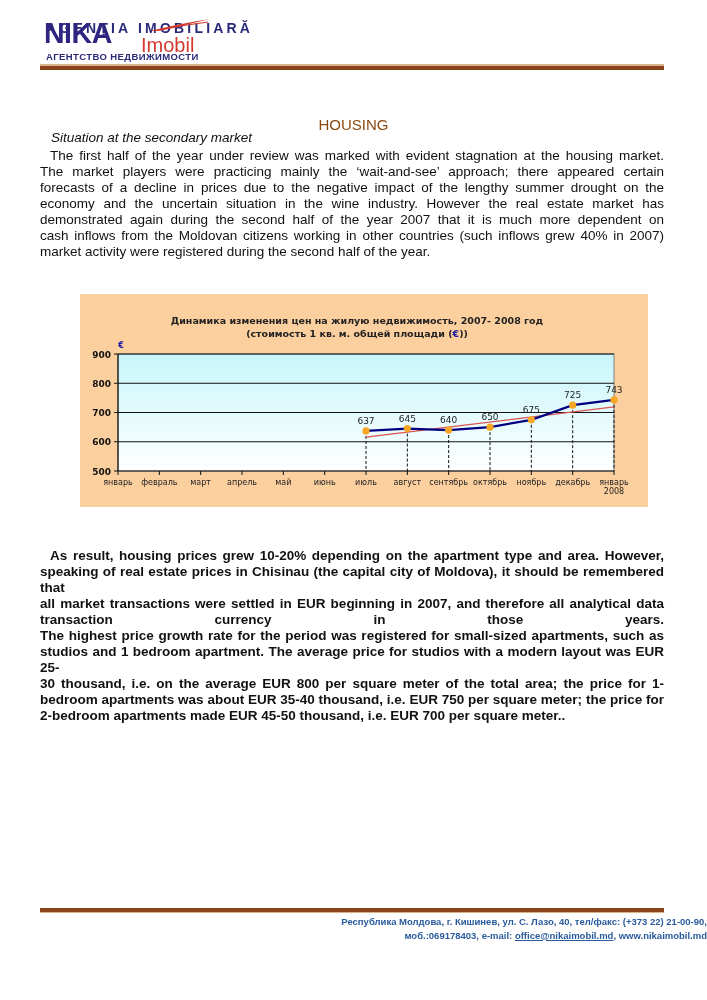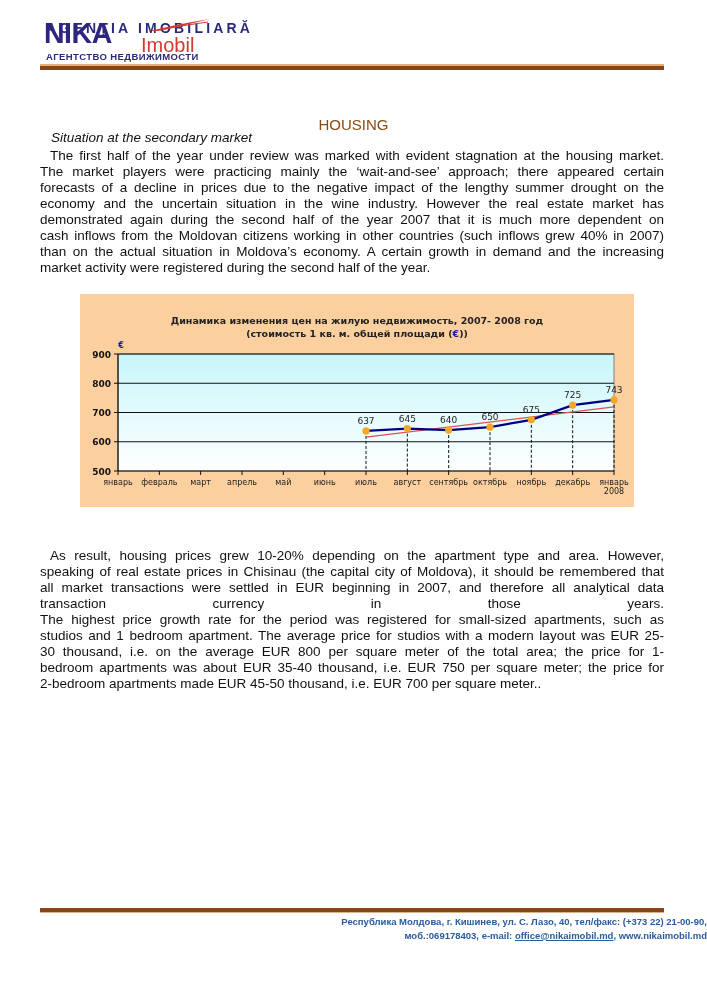--- a/index.html
+++ b/index.html
@@ -16,21 +16,21 @@
   .hrule { position:absolute; left:40px; width:624px; }
   .hrule .thin { height:2px; background:#d9b28a; }
   .hrule .thick { height:4px; background:#8b4419; }
 
   .title { position:absolute; left:0; width:707px; top:116px; text-align:center; font-size:15px; color:#8b4a12; }
   .subtitle { position:absolute; left:51px; top:130px; font-size:13.5px; font-style:italic; }
   .para { position:absolute; left:40px; width:624px; font-size:13.5px; line-height:16px; text-align:justify; }
   .para .line { display:block; text-align:justify; text-align-last:justify; }
 
   
-  .chart-box { position:absolute; left:80px; top:294px; width:554px; height:213px; background:#fccf9f; }
+  .chart-box { position:absolute; left:80px; top:294px; width:554px; height:213px; background:#fccf9f;padding-left:14px; }
   .chart-svg { position:absolute; left:0; top:0; }
 
   .footer { position:absolute; left:0; width:707px; top:915px; text-align:right; font-size:9.5px; color:#2a5b9c; line-height:14px; font-weight:bold; }
   .footer a { color:#2a5b9c; text-decoration:underline; }
 </style>
 </head>
 <body>
 
 <div class="logo">
   <div class="logo-top">AGENȚIA IMOBILIARĂ</div>
@@ -51,21 +51,20 @@
 <div class="title">HOUSING</div>
 <div class="subtitle">Situation at the secondary market</div>
 
 <div class="para" style="top:148px;">
   <span class="line" style="text-indent:10px;">The first half of the year under review was marked with evident stagnation at the housing market.</span>
   <span class="line">The market players were practicing mainly the ‘wait-and-see’ approach; there appeared certain</span>
   <span class="line">forecasts of a decline in prices due to the negative impact of the lengthy summer drought on the</span>
   <span class="line">economy and the uncertain situation in the wine industry. However the real estate market has</span>
   <span class="line">demonstrated again during the second half of the year 2007 that it is much more dependent on</span>
   <span class="line">cash inflows from the Moldovan citizens working in other countries (such inflows grew 40% in 2007)</span>
-  <span class="line">than on the actual situation in Moldova’s economy. A certain growth in demand and the increasing</span>
   <span class="line" style="text-align-last:left;">market activity were registered during the second half of the year.</span>
 </div>
 
 <div class="chart-box">
   <svg class="chart-svg" id="chart" width="554" height="213">
     <defs>
       <linearGradient id="plotGrad" x1="0" y1="0" x2="0" y2="1">
         <stop offset="0" stop-color="#c8f6fa"></stop>
         <stop offset="1" stop-color="#ffffff"></stop>
       </linearGradient>
@@ -138,21 +137,21 @@
         <circle cx="451.3333333333333" cy="125.8125" r="3.6" fill="#f5a623"></circle>
         <text x="451.3333333333333" y="118.8125" text-anchor="middle" font-family="DejaVu Sans, sans-serif" font-size="9" fill="#222">675</text>
         <circle cx="492.6666666666667" cy="111.1875" r="3.6" fill="#f5a623"></circle>
         <text x="492.6666666666667" y="104.1875" text-anchor="middle" font-family="DejaVu Sans, sans-serif" font-size="9" fill="#222">725</text>
         <circle cx="534" cy="105.9225" r="3.6" fill="#f5a623"></circle>
         <text x="534" y="98.9225" text-anchor="middle" font-family="DejaVu Sans, sans-serif" font-size="9" fill="#222">743</text>
       </g>
   </svg>
 </div>
 
-<div class="para" style="top:548px;">
+<div class="para" style="top:548px;font-weight:bold;">
   <span class="line" style="text-indent:10px;">As result, housing prices grew 10-20% depending on the apartment type and area. However,</span>
   <span class="line">speaking of real estate prices in Chisinau (the capital city of Moldova), it should be remembered that</span>
   <span class="line">all market transactions were settled in EUR beginning in 2007, and therefore all analytical data</span>
   <span class="line" style="word-spacing:0;">transaction                    currency                    in                    those                    years.</span>
   <span class="line">The highest price growth rate for the period was registered for small-sized apartments, such as</span>
   <span class="line">studios and 1 bedroom apartment. The average price for studios with a modern layout was EUR 25-</span>
   <span class="line">30 thousand, i.e. on the average EUR 800 per square meter of the total area; the price for 1-</span>
   <span class="line">bedroom apartments was about EUR 35-40 thousand, i.e. EUR 750 per square meter; the price for</span>
   <span class="line" style="text-align-last:left;">2-bedroom apartments made EUR 45-50 thousand, i.e. EUR 700 per square meter..</span>
 </div>

